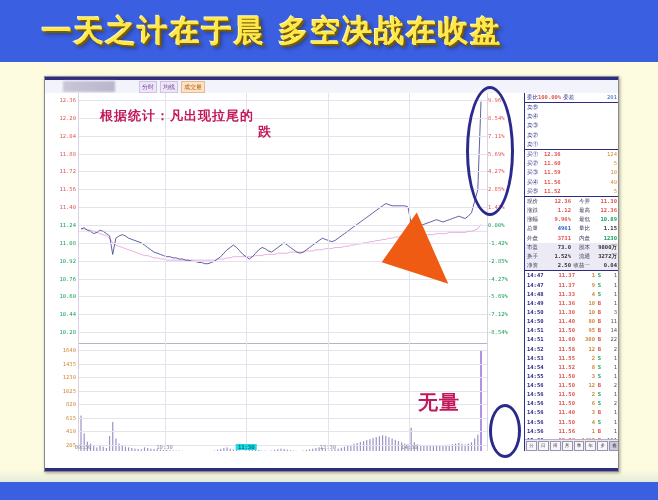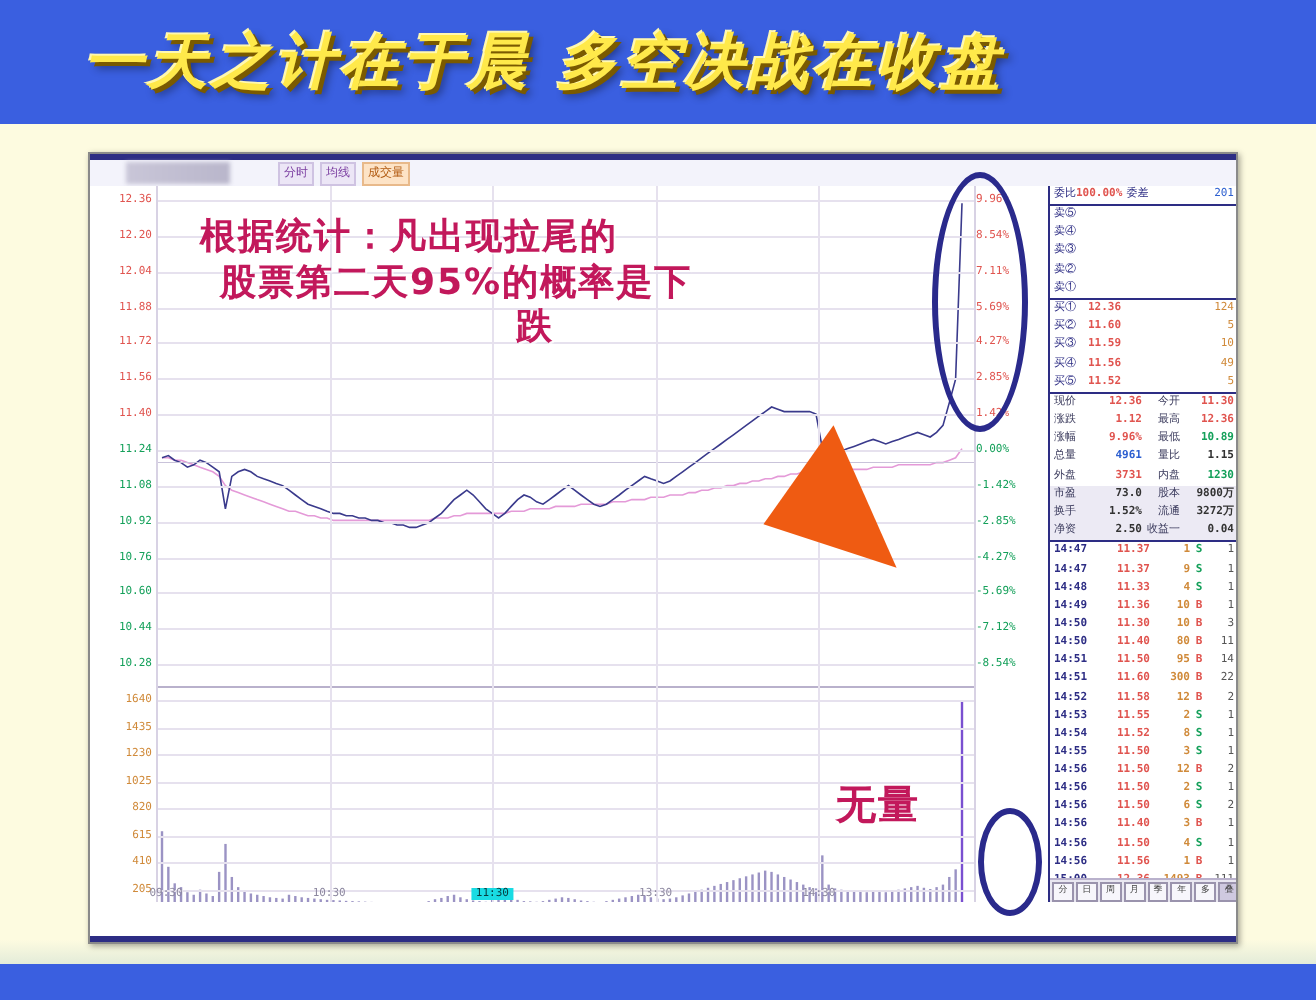--- a/index.html
+++ b/index.html
@@ -7,21 +7,21 @@
     width:658px;height:500px;overflow:hidden;
     font-family:"Liberation Sans","DejaVu Sans",sans-serif;
     background:#3a5fe0;
   }
   #root{position:relative;width:658px;height:500px;background:#3a5fe0;}
 
   
   .banner{
     position:absolute;left:0;top:0;width:544px;height:62px;
     background:#3a5fe0;
-    display:flex;align-items:center;justify-content:center;font-style:italic;
+    display:flex;align-items:center;justify-content:center;
   }
   .banner-text{
     font-family:"DejaVu Sans",sans-serif;
     font-size:30px;font-weight:bold;color:#ffe94a;
     letter-spacing:2px;
     text-shadow:2px 2px 0 #7a5a00, -1px -1px 0 #fff8b0, 3px 3px 4px rgba(0,0,0,.45);
     white-space:nowrap;
   }
 
   
@@ -163,21 +163,21 @@
   }
   .fbtn.act{background:#cfc9e0;}
 
   
   .anno-text{
     position:absolute;color:#c2185b;font-weight:bold;
     font-family:"DejaVu Sans",sans-serif;
     text-shadow:1px 1px 0 rgba(255,255,255,.7);
     line-height:1.25;letter-spacing:1px;
   }
-  #anno-main{left:100px;top:108px;width:370px;font-size:18px;}
+  #anno-main{left:100px;top:108px;width:370px;font-size:13px;}
   #anno-main .l2{display:block;margin-left:10px;}
   #anno-main .l3{display:block;margin-left:158px;}
   #anno-wuliang{left:418px;top:390px;font-size:20px;}
 
   .ellipse{
     position:absolute;border:3px solid #2a2a8c;border-radius:50%;
     background:transparent;
   }
   #ell-tail{left:466px;top:86px;width:42px;height:124px;}
   #ell-vol{left:489px;top:404px;width:26px;height:48px;}
@@ -692,21 +692,20 @@
         </div>
     </div>
 
     <div class="shot-bottom-rule"></div>
   </div>
 
   <div class="pointer"></div>
 
   <div class="anno-text" id="anno-main">
     <span class="l1">根据统计：凡出现拉尾的</span>
-    <span class="l2">股票第二天95%的概率是下</span>
     <span class="l3">跌</span>
   </div>
 
 
   <div class="anno-text" id="anno-wuliang">无量</div>
 
   <div class="ellipse" id="ell-tail"></div>
   <div class="ellipse" id="ell-vol"></div>
 </div>
 

